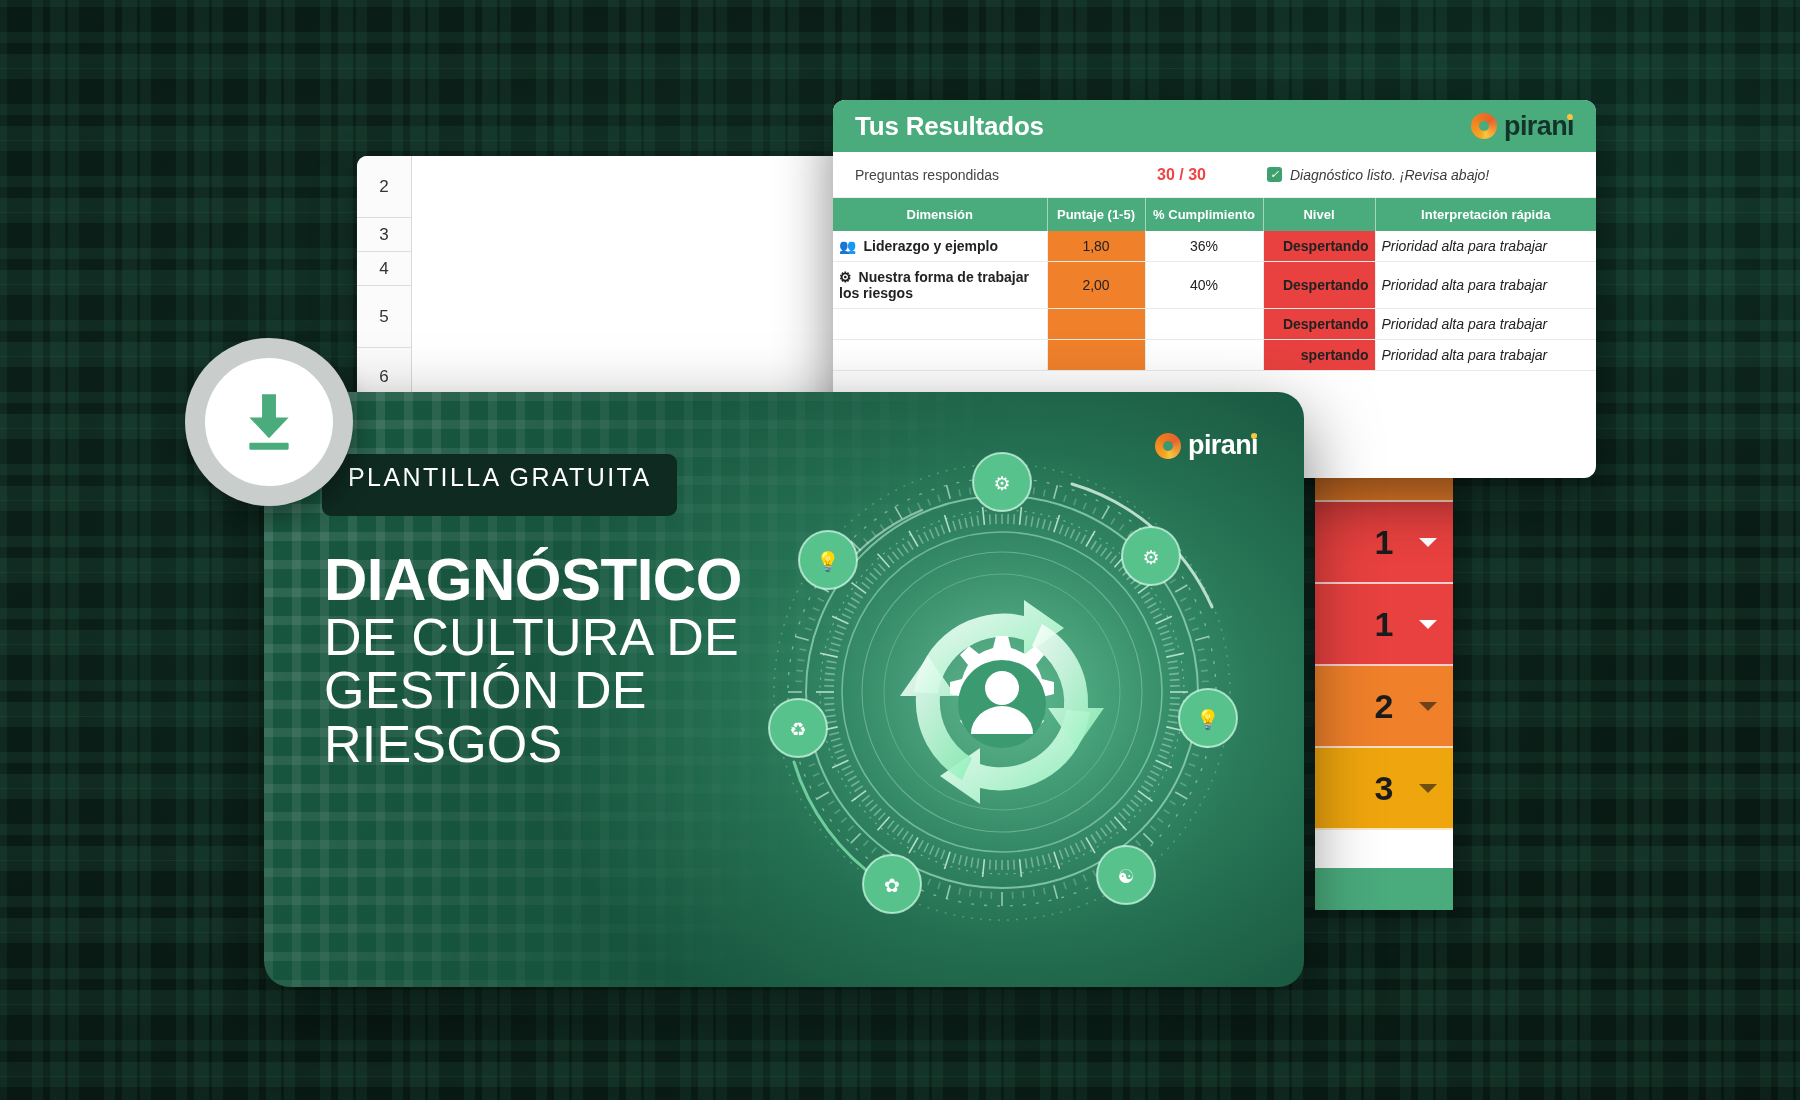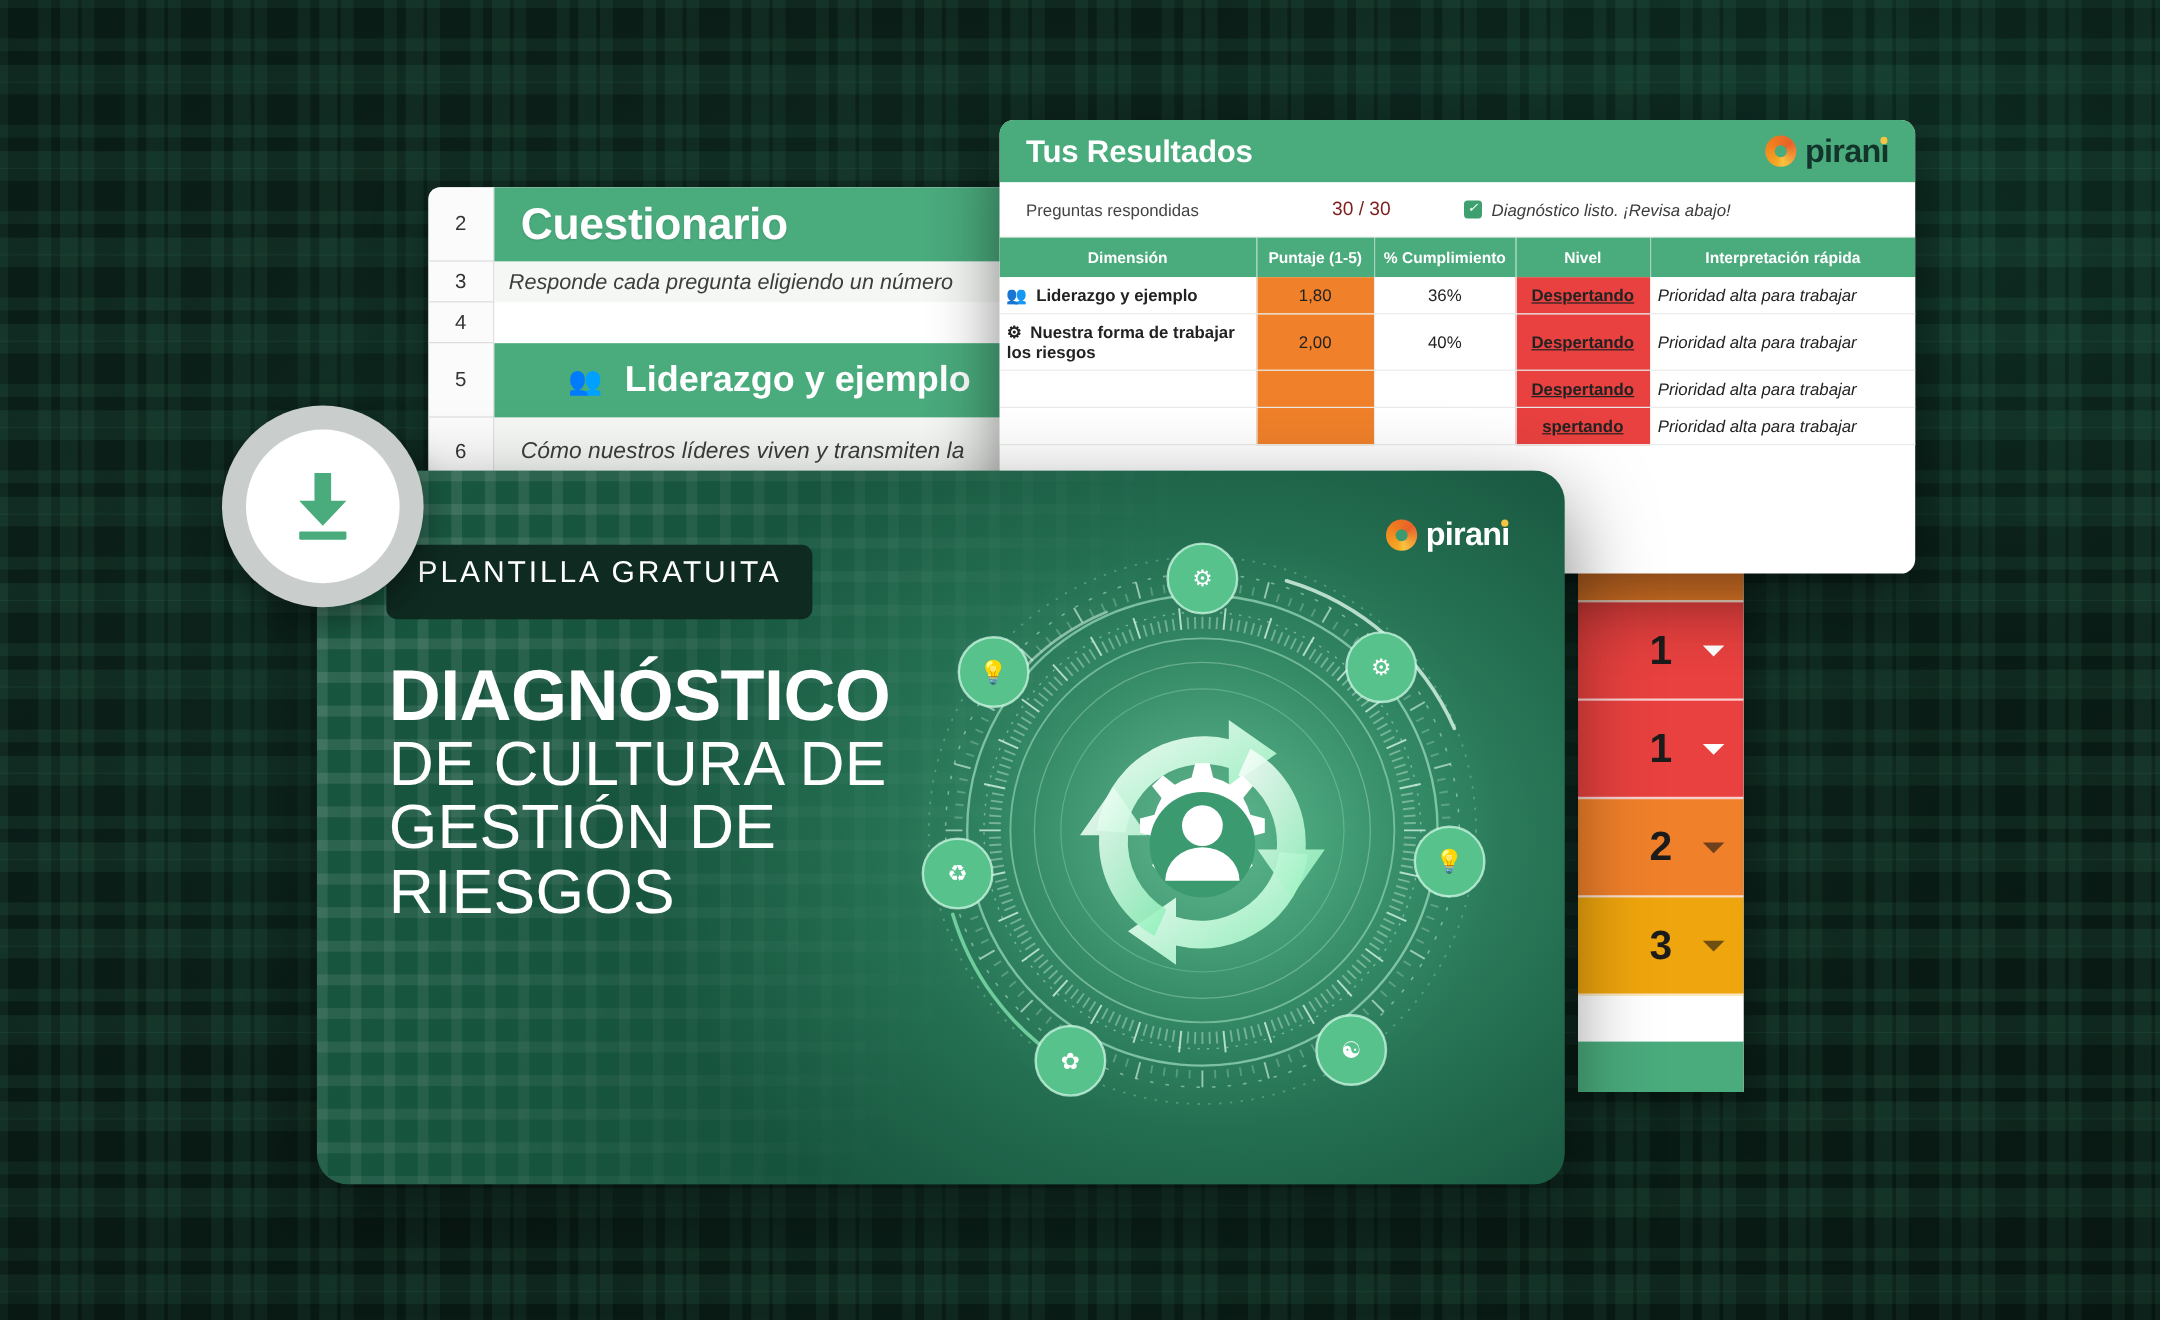--- a/index.html
+++ b/index.html
@@ -105,21 +105,21 @@
   .rp-header {
     height:52px; background:#4aab7d; display:flex; align-items:center;
     justify-content:space-between; padding:0 22px;
   }
   .rp-header .rp-title { color:#fff; font-size:26px; font-weight:bold; letter-spacing:-.2px; }
   .rp-meta {
     height:46px; display:flex; align-items:center; padding:0 22px; gap:15px; background:#fff;
     border-bottom:1px solid #eceeec;
   }
   .rp-meta .m-label { font-size:14px; color:#444; width:240px; }
-  .rp-meta .m-count { font-size:16px; font-weight:normal; color:#7f1d1d; width:95px; }
+  .rp-meta .m-count { font-size:16px; font-weight:bold; color:#ef4444; width:95px;margin-left:47px; }
   .rp-meta .m-ok { display:flex; align-items:center; gap:8px; font-size:14px; font-style:italic; color:#3b3b3b; }
   .chk {
     width:15px; height:15px; border-radius:3px; background:#3fa06f;
     display:inline-flex; align-items:center; justify-content:center;
     color:#fff; font-size:11px; line-height:1;
   }
   .rp-sub {
     height:40px; background:#f2f7f3; display:flex; align-items:center; padding:0 22px;
     font-size:20px; font-weight:bold; color:#3e9e72;
   }
@@ -129,22 +129,22 @@
     padding:9px 4px; text-align:center; border-right:1px solid rgba(255,255,255,.5);
   }
   table.res td {
     font-size:14px; padding:7px 6px; border-bottom:1px solid #e9ebe9;
     border-right:1px solid #eceeec; background:#fff; color:#222;
   }
   td.c-dim { text-align:left; font-weight:bold; font-size:14px; padding-left:10px; }
   td.c-dim .di { margin-right:7px; font-size:14px; }
   td.c-score { background:#f0802a !important; text-align:center; font-weight:normal; font-size:17px; color:#2a1405; border-right:none; }
   td.c-pct { text-align:center; font-size:16px; color:#333; }
-  td.c-lvl { background:#e8413f !important; color:#fff; text-align:center; font-weight:bold; font-size:14px;
-             border-bottom:1px solid rgba(255,255,255,.5);text-decoration:underline; }
+  td.c-lvl { background:#e8413f !important; color:#fff; text-align:right; font-weight:bold; font-size:14px;
+             border-bottom:1px solid rgba(255,255,255,.5); }
   td.c-int { font-style:italic; font-size:13px; color:#5d5d5d; padding-left:11px; border-right:none; }
 
   
   .logo { display:inline-flex; align-items:center; gap:7px; }
   .logo .ring {
     width:26px;height:26px;border-radius:50%;
     background:conic-gradient(from 200deg,#f5a623 0deg,#f07a1f 120deg,#e8622a 210deg,#f9c440 330deg,#f5a623 360deg);
     display:flex;align-items:center;justify-content:center;
   }
   .logo .ring::after{content:"";width:10px;height:10px;border-radius:50%;background:#fff;}
@@ -245,32 +245,20 @@
   <div class="ans-cell green-row"></div>
 </div>
 
 <div id="sheet-quest" class="z-quest">
   <div class="gutter">
     <div class="rn r2">2</div>
     <div class="rn r3">3</div>
     <div class="rn r4">4</div>
     <div class="rn r5">5</div>
     <div class="rn r6">6</div>
-  </div>
-  <div class="q-body">
-    <div class="q-title-bar">
-      <span class="q-title">Cuestionario</span>
-    </div>
-    <div class="q-sub">Responde cada pregunta eligiendo un número</div>
-    <div class="q-blank"></div>
-    <div class="q-dim-bar">
-      <span class="dim-ico">👥</span>
-      <span class="dim-txt">Liderazgo y ejemplo</span>
-    </div>
-    <div class="q-desc">Cómo nuestros líderes viven y transmiten la</div>
   </div>
 </div>
 
 <div id="results-panel" class="z-res">
   <div class="rp-header">
     <span class="rp-title">Tus Resultados</span>
     <span class="logo on-green">
       <span class="ring"></span>
       <span class="wm">pirani<i class="dot"></i></span>
     </span>

